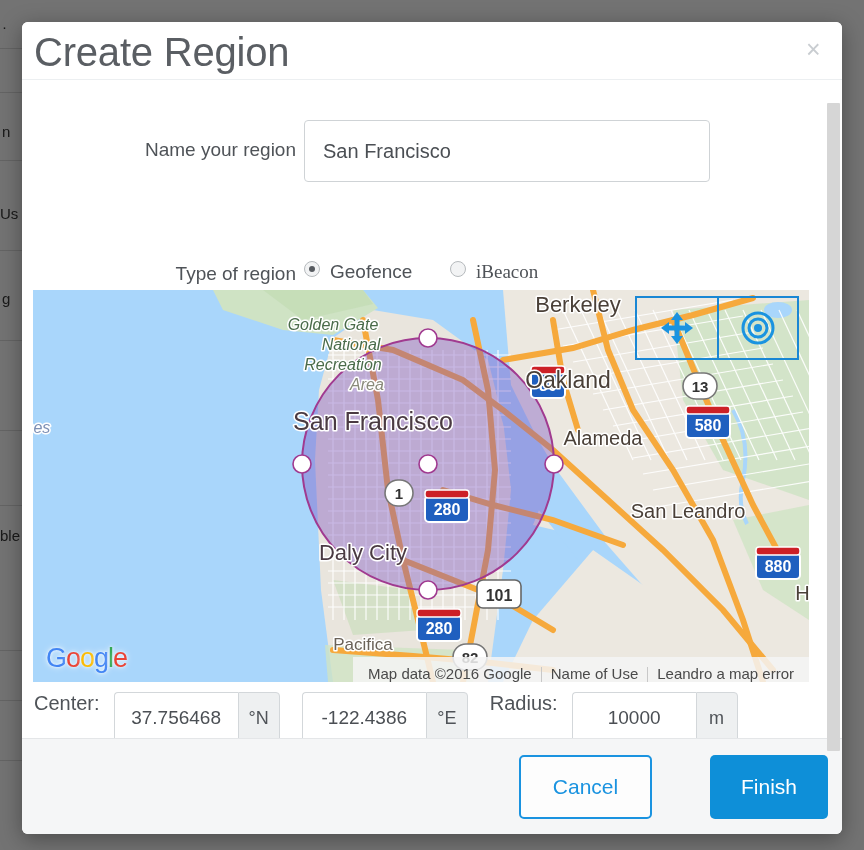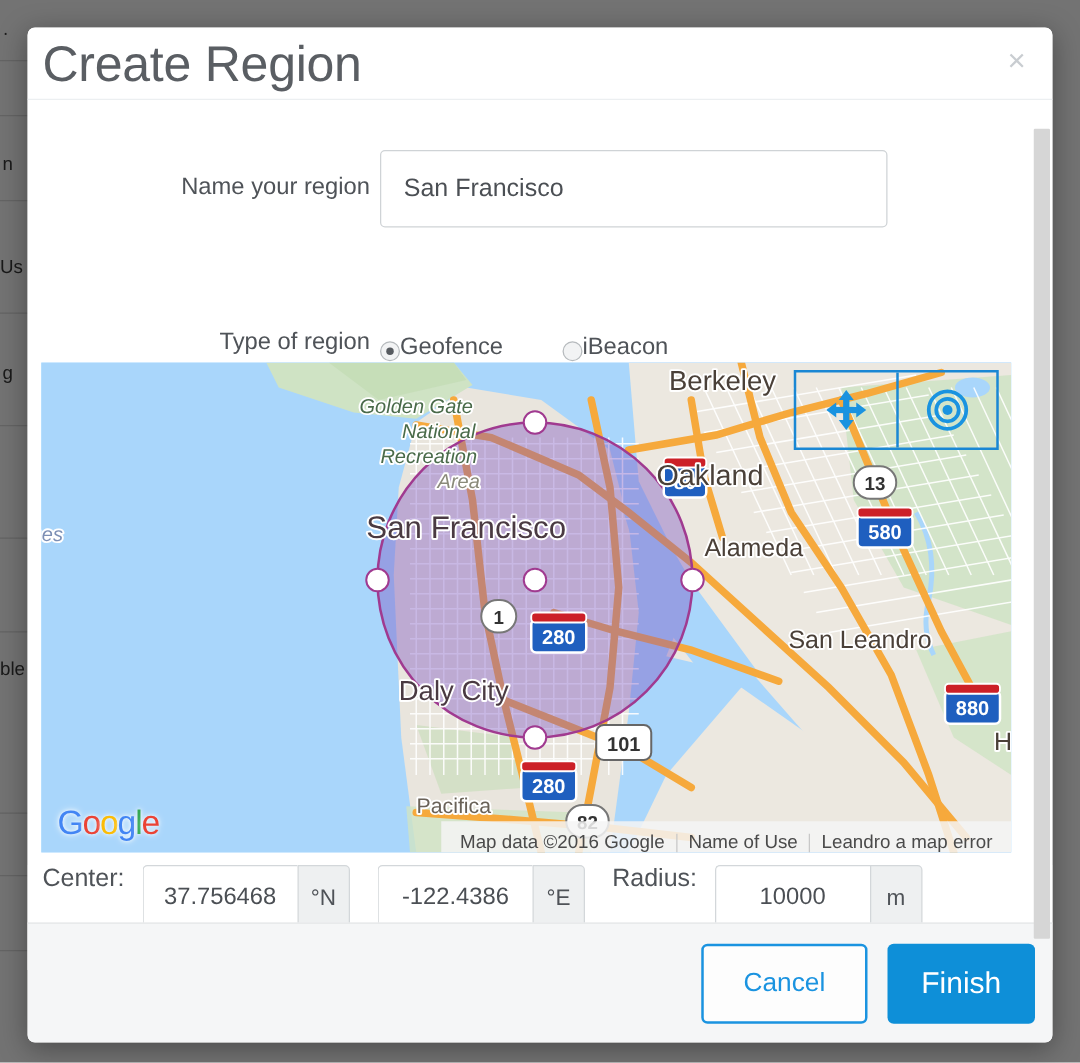--- a/index.html
+++ b/index.html
@@ -120,27 +120,28 @@
   #type-label {
     position: absolute;
     left: 84px; top: 5px;
     width: 190px;
     text-align: right;
     font-size: 19px;
     color: #4f5358;
   }
   .radio-wrap {
     position: absolute;
-    top: 9px;
-    display: flex;
-    align-items: flex-end;
+    top: 3px;
+    display: flex;
+    align-items: flex-start;
+    gap: 10px;
     cursor: pointer;
   }
   #radio-geofence-wrap { left: 282px; }
-  #radio-ibeacon-wrap  { left: 428px; }
+  #radio-ibeacon-wrap  { left: 428px; font-family: Liberation Serif, serif; }
   .radio-dot {
     width: 16px; height: 16px;
     border-radius: 50%;
     border: 1px solid #b6babd;
     background: #f2f3f4;
     position: relative;
     display: inline-block;
   }
   .radio-dot.checked::after {
     content: "";
@@ -291,23 +292,24 @@
     font-size: 21px;
     cursor: pointer;
     font-family: "Liberation Sans", sans-serif;
   }
   #finish-button {
     width: 118px; height: 64px;
     border: none;
     border-radius: 5px;
     background: #0e8fd8;
     color: #ffffff;
-    font-size: 24px;
+    font-size: 21px;
     cursor: pointer;
     font-family: "Liberation Sans", sans-serif;
+    margin-left: 42px;
   }
 
   
   #modal-scrollbar {
     position: absolute;
     right: 1px; top: 59px;
     width: 15px;
     height: 653px;
     background: #ffffff;
     z-index: 40;

